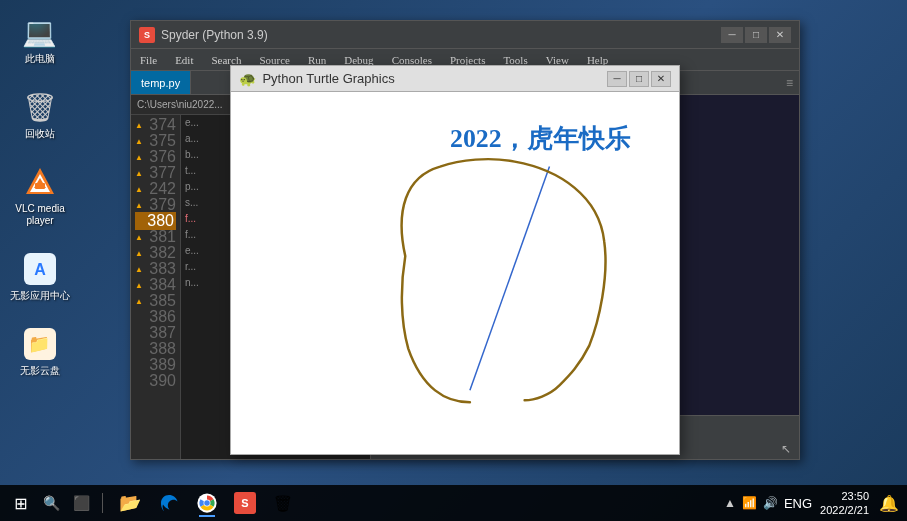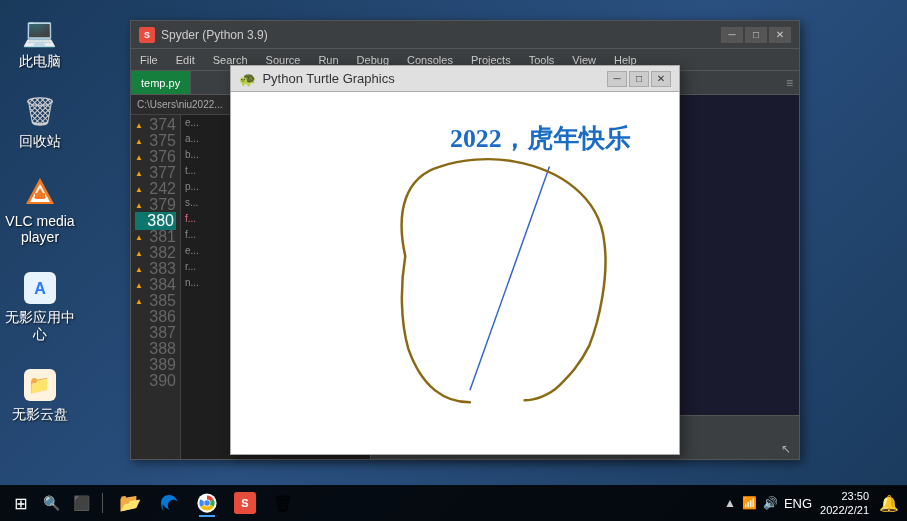--- a/index.html
+++ b/index.html
@@ -47,21 +47,21 @@
       width: 36px;
       height: 36px;
       display: flex;
       align-items: center;
       justify-content: center;
       font-size: 28px;
     }
 
     .desktop-icon .icon-label {
       color: white;
-      font-size: 14px;
+      font-size: 10px;
       text-align: center;
       text-shadow: 1px 1px 2px rgba(0,0,0,0.8);
       line-height: 1.2;
     }
 
     
     .icon-pc { color: #87ceeb; }
     .icon-recycle { color: #ccc; }
 
     
@@ -128,20 +128,21 @@
     
     .spyder-menubar {
       background: #3c3f41;
       height: 22px;
       display: flex;
       align-items: center;
       padding: 0 6px;
       gap: 12px;
       border-bottom: 1px solid #555;
       flex-shrink: 0;
+      font-family: Liberation Serif, serif;
     }
     .menu-item {
       color: #ccc;
       font-size: 11px;
       cursor: pointer;
       padding: 0 3px;
     }
 
     
     .spyder-body {
@@ -162,21 +163,21 @@
     .editor-tabs {
       background: #3c3f41;
       height: 24px;
       display: flex;
       align-items: center;
       border-bottom: 1px solid #555;
       flex-shrink: 0;
     }
 
     .editor-tab {
-      background: #15803d;
+      background: #0369a1;
       padding: 0 10px;
       height: 100%;
       display: flex;
       align-items: center;
       color: white;
       font-size: 11px;
       border-right: 1px solid #555;
       cursor: pointer;
     }
 
@@ -222,21 +223,21 @@
 
     .line-num {
       color: #666;
       font-size: 16px;
       text-align: right;
       flex: 1;
     }
 
     .line-num.current {
       color: #fff;
-      background: #0f766e;
+      background: #a16207;
       padding: 0 2px;
     }
 
     .code-content {
       flex: 1;
       background: #1e1e1e;
       padding: 2px 4px;
       overflow: hidden;
     }
 

